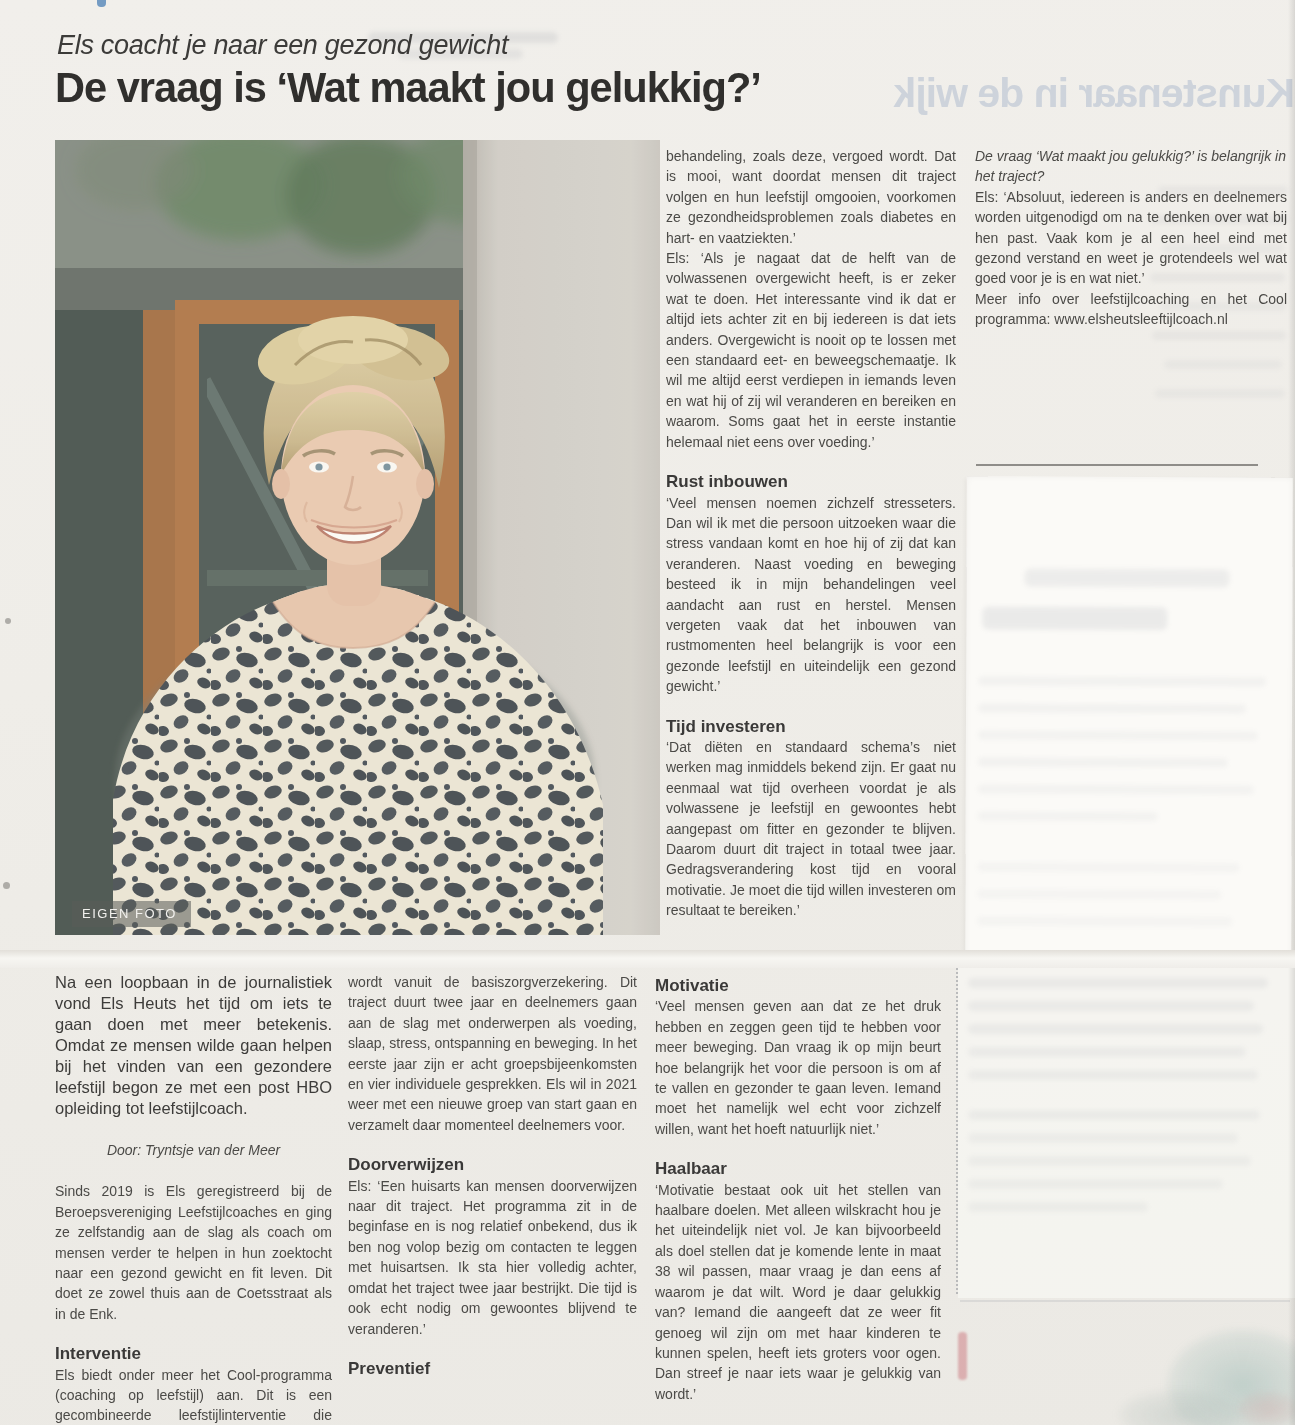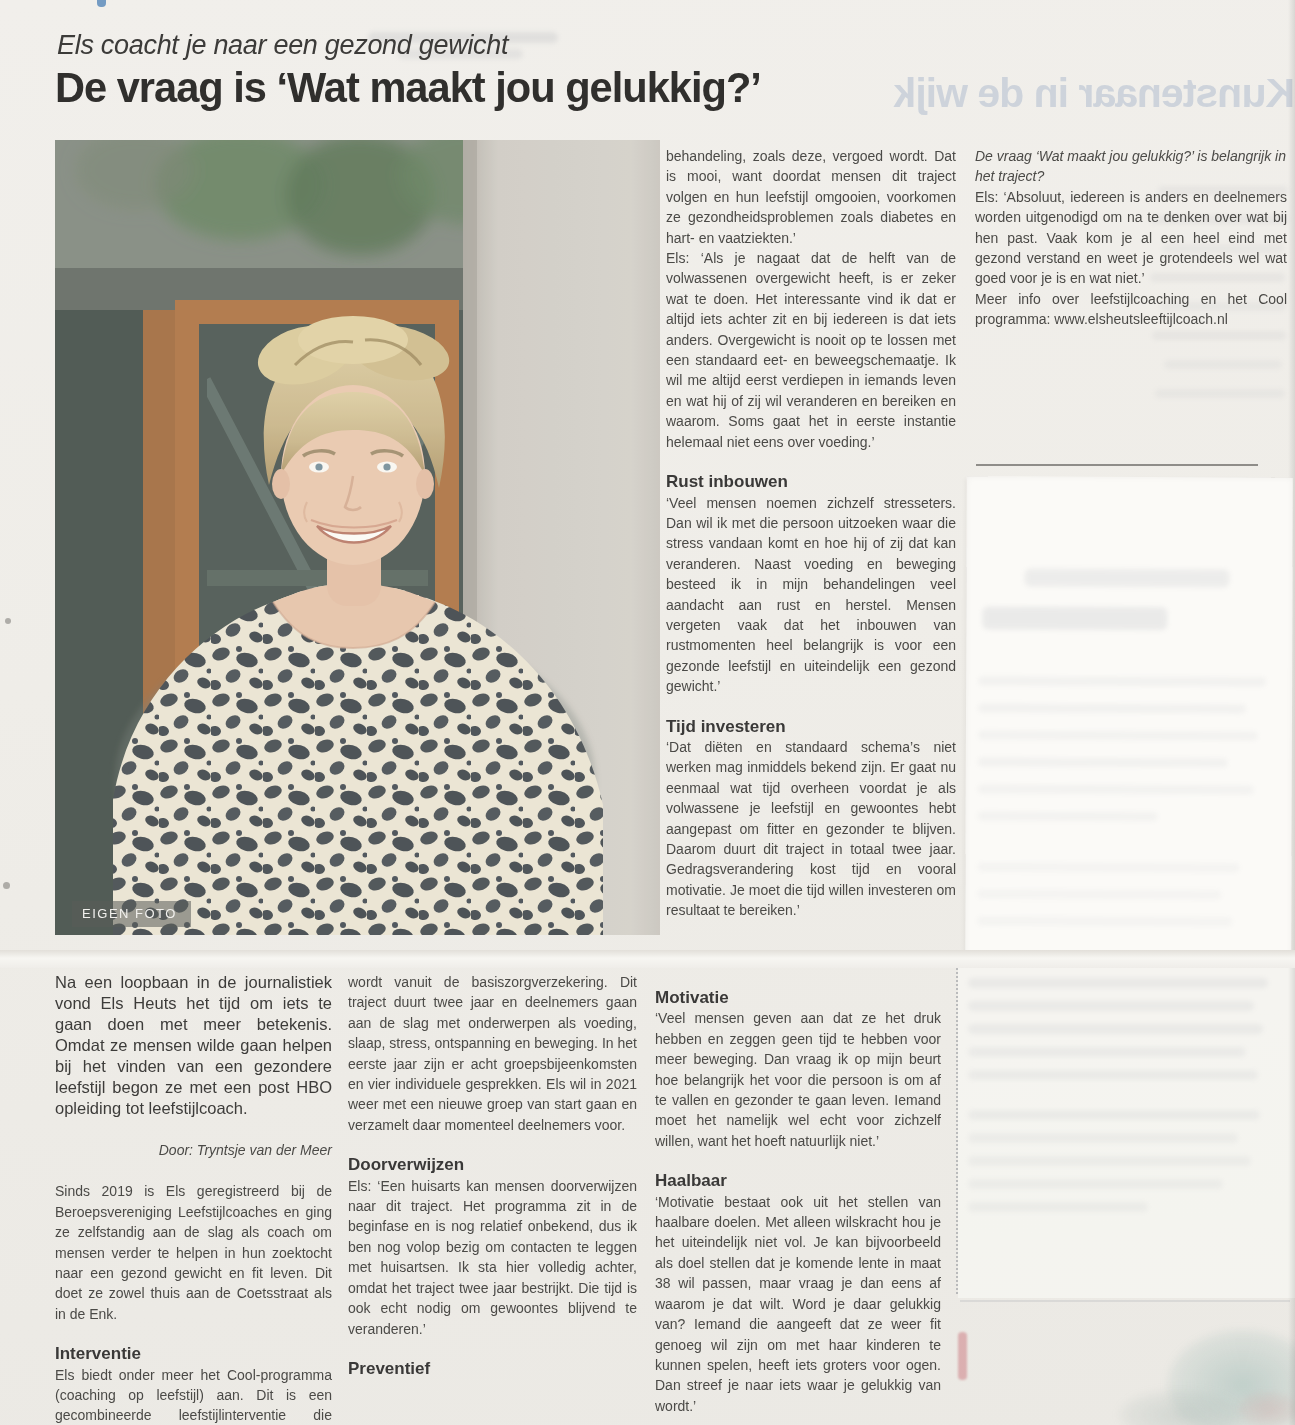--- a/index.html
+++ b/index.html
@@ -30,21 +30,21 @@
   .col-right{left:975px;width:312px;z-index:2;}
   .bcol{position:absolute;top:972px;}
   .bcol1{left:55px;width:277px;}
   .bcol2{left:348px;width:289px;}
   .bcol3{left:655px;width:286px;}
   .para{margin:0;font-size:14px;line-height:20.4px;text-align:justify;hyphens:auto;}
   .para.question{color:#424140;}
   .para.question-italic{font-style:italic;text-align:left;}
   .para.header{font-weight:bold;font-size:17px;color:#3a3938;margin-top:20px;text-align:left;}
   .para.lead{font-weight:normal;font-size:16.5px;line-height:21px;color:#3d3c3a;}
-  .para.byline{font-style:italic;margin:21px 0;text-align:right;}
+  .para.byline{font-style:italic;margin:21px 0;text-align:center;}
   .para.info{}
   .rule{position:absolute;left:976px;top:464px;width:282px;height:2px;background:#8f8d89;z-index:2;}
   .pasted-note{position:absolute;left:966px;top:477px;width:326px;height:481px;
     background:#fbfaf7;box-shadow:0 0 6px rgba(0,0,0,0.05) inset,-2px 2px 4px rgba(0,0,0,0.04);
     transform:rotate(.2deg);z-index:1;}
   .seam{position:absolute;left:0;top:950px;width:100%;height:18px;
     background:linear-gradient(180deg,#e2dfd9 0%,#f7f6f2 45%,#efede9 100%);z-index:3;}
   .dotted-sep{position:absolute;left:956px;top:968px;height:326px;width:0;
     border-left:2px dotted rgba(110,115,125,0.40);z-index:2;}
   .note-white-lower{position:absolute;left:958px;top:968px;width:337px;height:330px;
@@ -225,21 +225,21 @@
       <p class="para header">Interventie</p>
       <p class="para body">Els biedt onder meer het Cool-programma (coaching op leefstijl) aan. Dit is een gecombineerde leefstijlinterventie die vergoed</p>
     </div>
   <div class="bcol bcol2">
       <p class="para body">wordt vanuit de basiszorgverzekering. Dit traject duurt twee jaar en deelnemers gaan aan de slag met onderwerpen als voeding, slaap, stress, ontspanning en beweging. In het eerste jaar zijn er acht groepsbijeenkomsten en vier individuele gesprekken. Els wil in 2021 weer met een nieuwe groep van start gaan en verzamelt daar momenteel deelnemers voor.</p>
       <p class="para header">Doorverwijzen</p>
       <p class="para body">Els: ‘Een huisarts kan mensen doorverwijzen naar dit traject. Het programma zit in de beginfase en is nog relatief onbekend, dus ik ben nog volop bezig om contacten te leggen met huisartsen. Ik sta hier volledig achter, omdat het traject twee jaar bestrijkt. Die tijd is ook echt nodig om gewoontes blijvend te veranderen.’</p>
       <p class="para header">Preventief</p>
     </div>
   <div class="bcol bcol3">
-      <p class="para header" style="margin-top: 16px;">Motivatie</p>
+      <p class="para header" style="margin-top: 4px;">Motivatie</p>
       <p class="para body">‘Veel mensen geven aan dat ze het druk hebben en zeggen geen tijd te hebben voor meer beweging. Dan vraag ik op mijn beurt hoe belangrijk het voor die persoon is om af te vallen en gezonder te gaan leven. Iemand moet het namelijk wel echt voor zichzelf willen, want het hoeft natuurlijk niet.’</p>
       <p class="para header">Haalbaar</p>
       <p class="para body">‘Motivatie bestaat ook uit het stellen van haalbare doelen. Met alleen wilskracht hou je het uiteindelijk niet vol. Je kan bijvoorbeeld als doel stellen dat je komende lente in maat 38 wil passen, maar vraag je dan eens af waarom je dat wilt. Word je daar gelukkig van? Iemand die aangeeft dat ze weer fit genoeg wil zijn om met haar kinderen te kunnen spelen, heeft iets groters voor ogen. Dan streef je naar iets waar je gelukkig van wordt.’</p>
     </div>
 
   <div class="note-white-lower"></div>
   <div class="dotted-sep"></div>
 
   <div class="ghost" style="left:968px;top:978px;width:300px;height:10px;opacity:.11;"></div>
   <div class="ghost" style="left:968px;top:1001px;width:286px;height:10px;opacity:.10;"></div>

